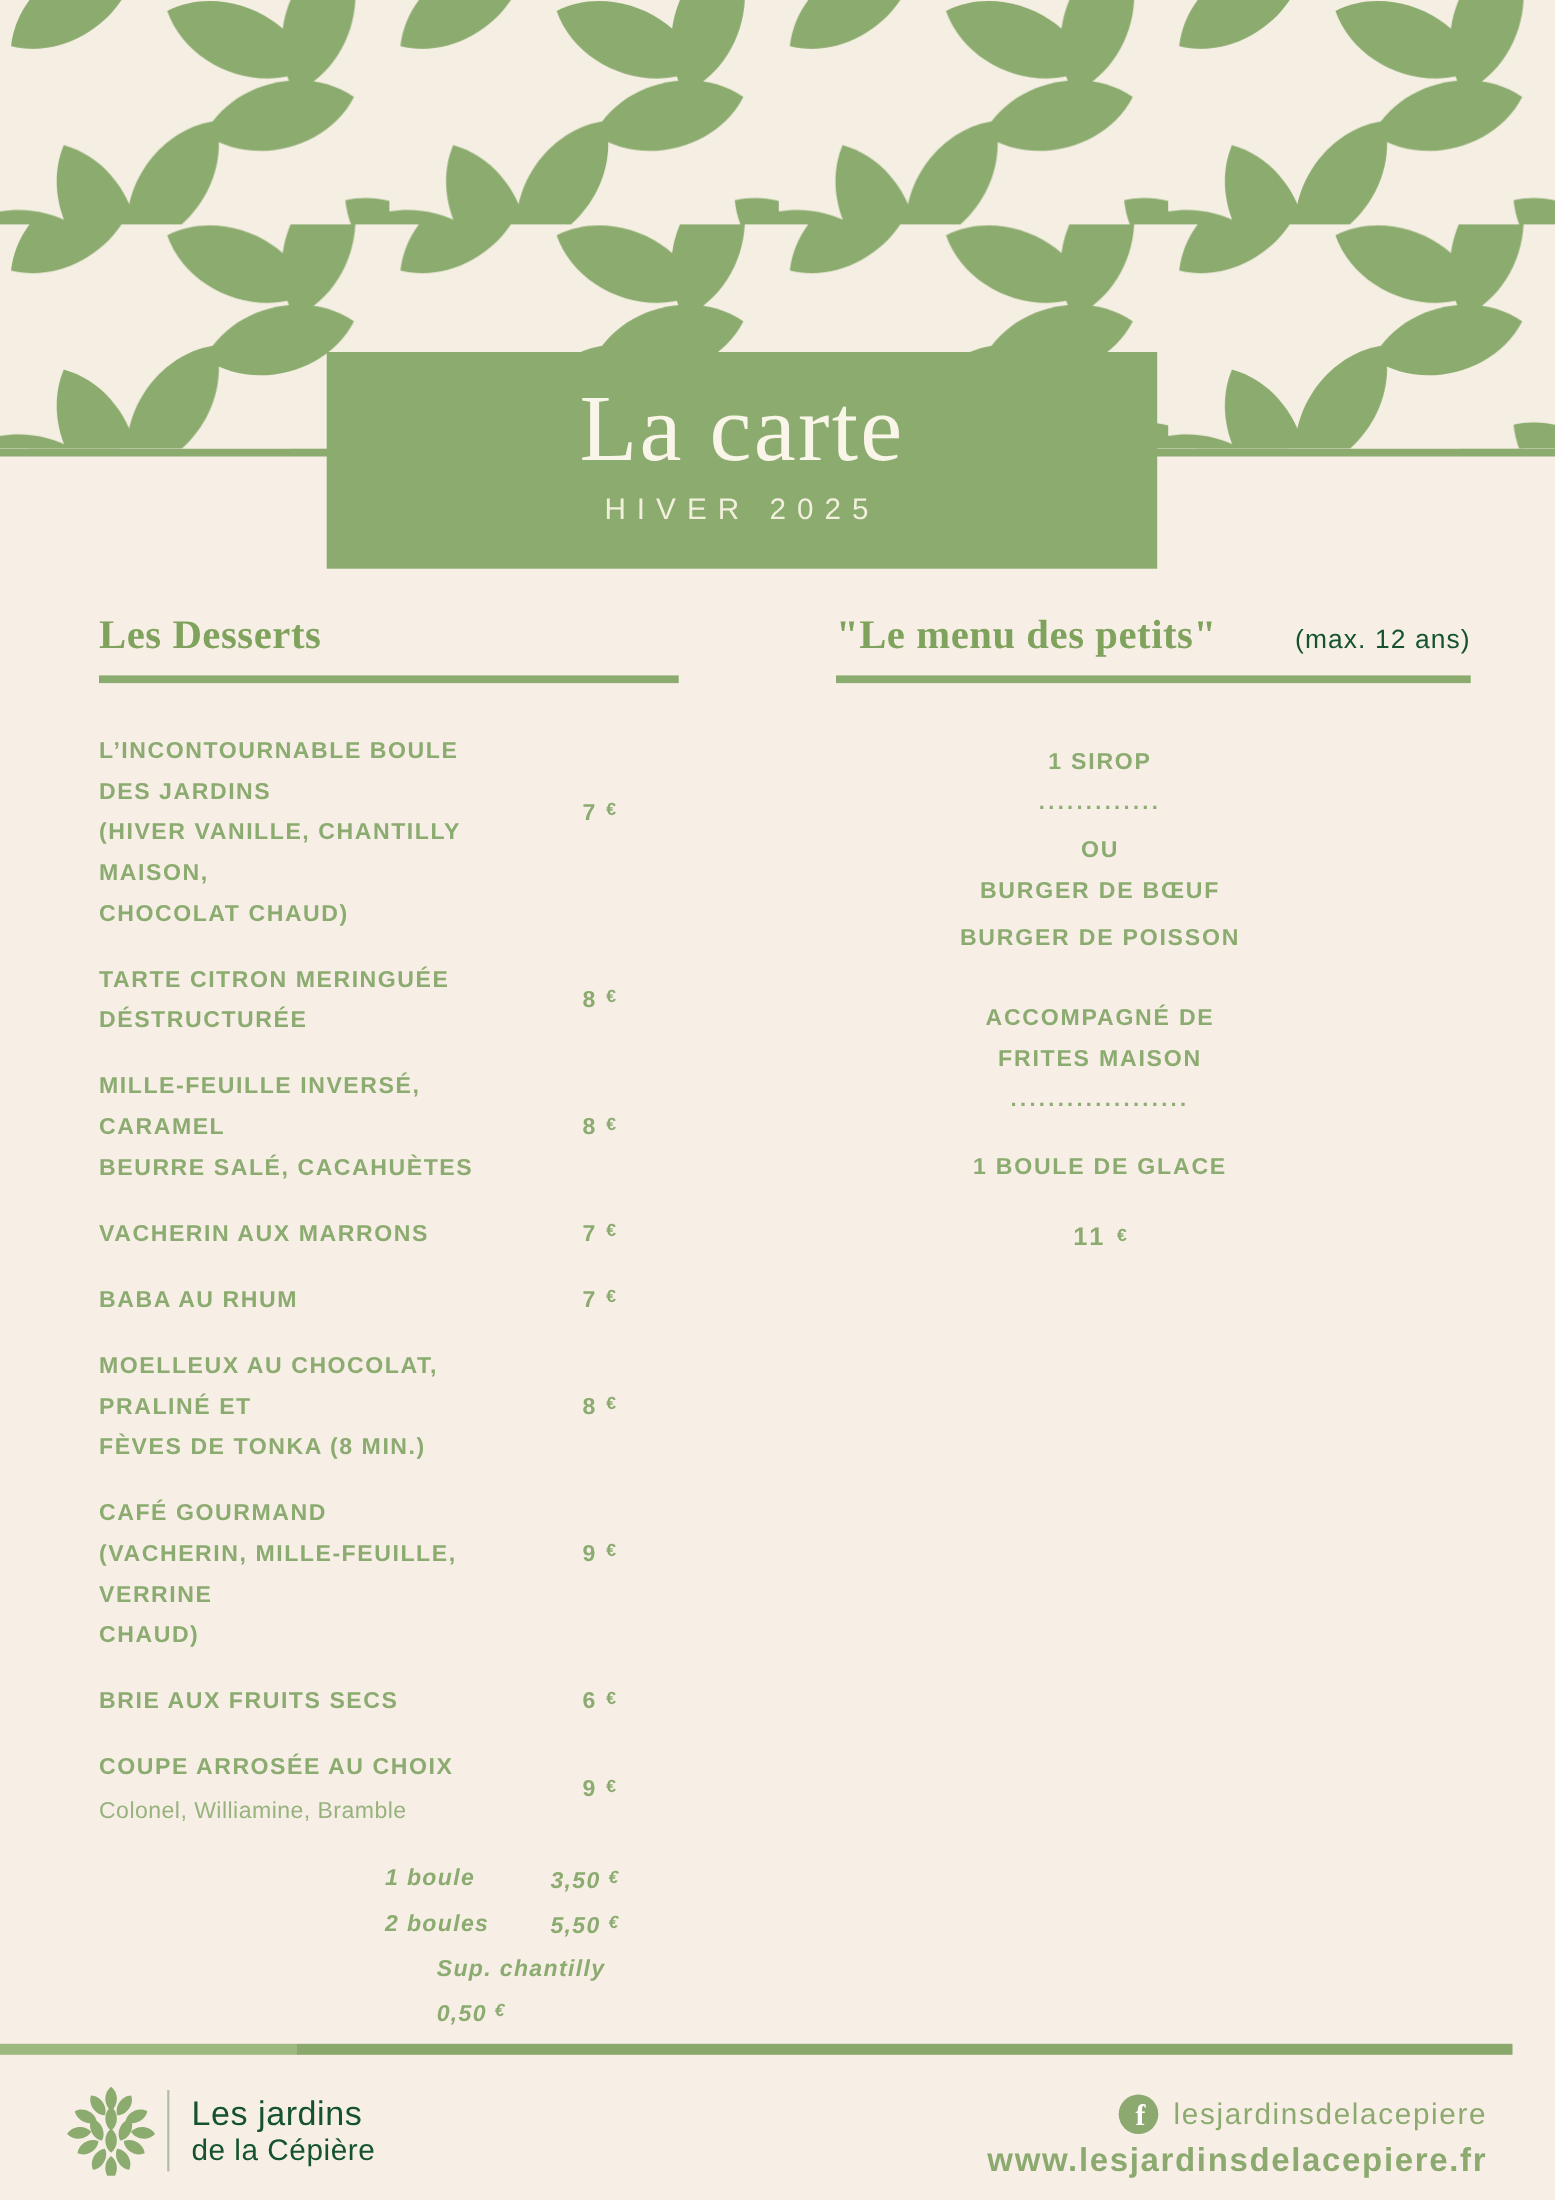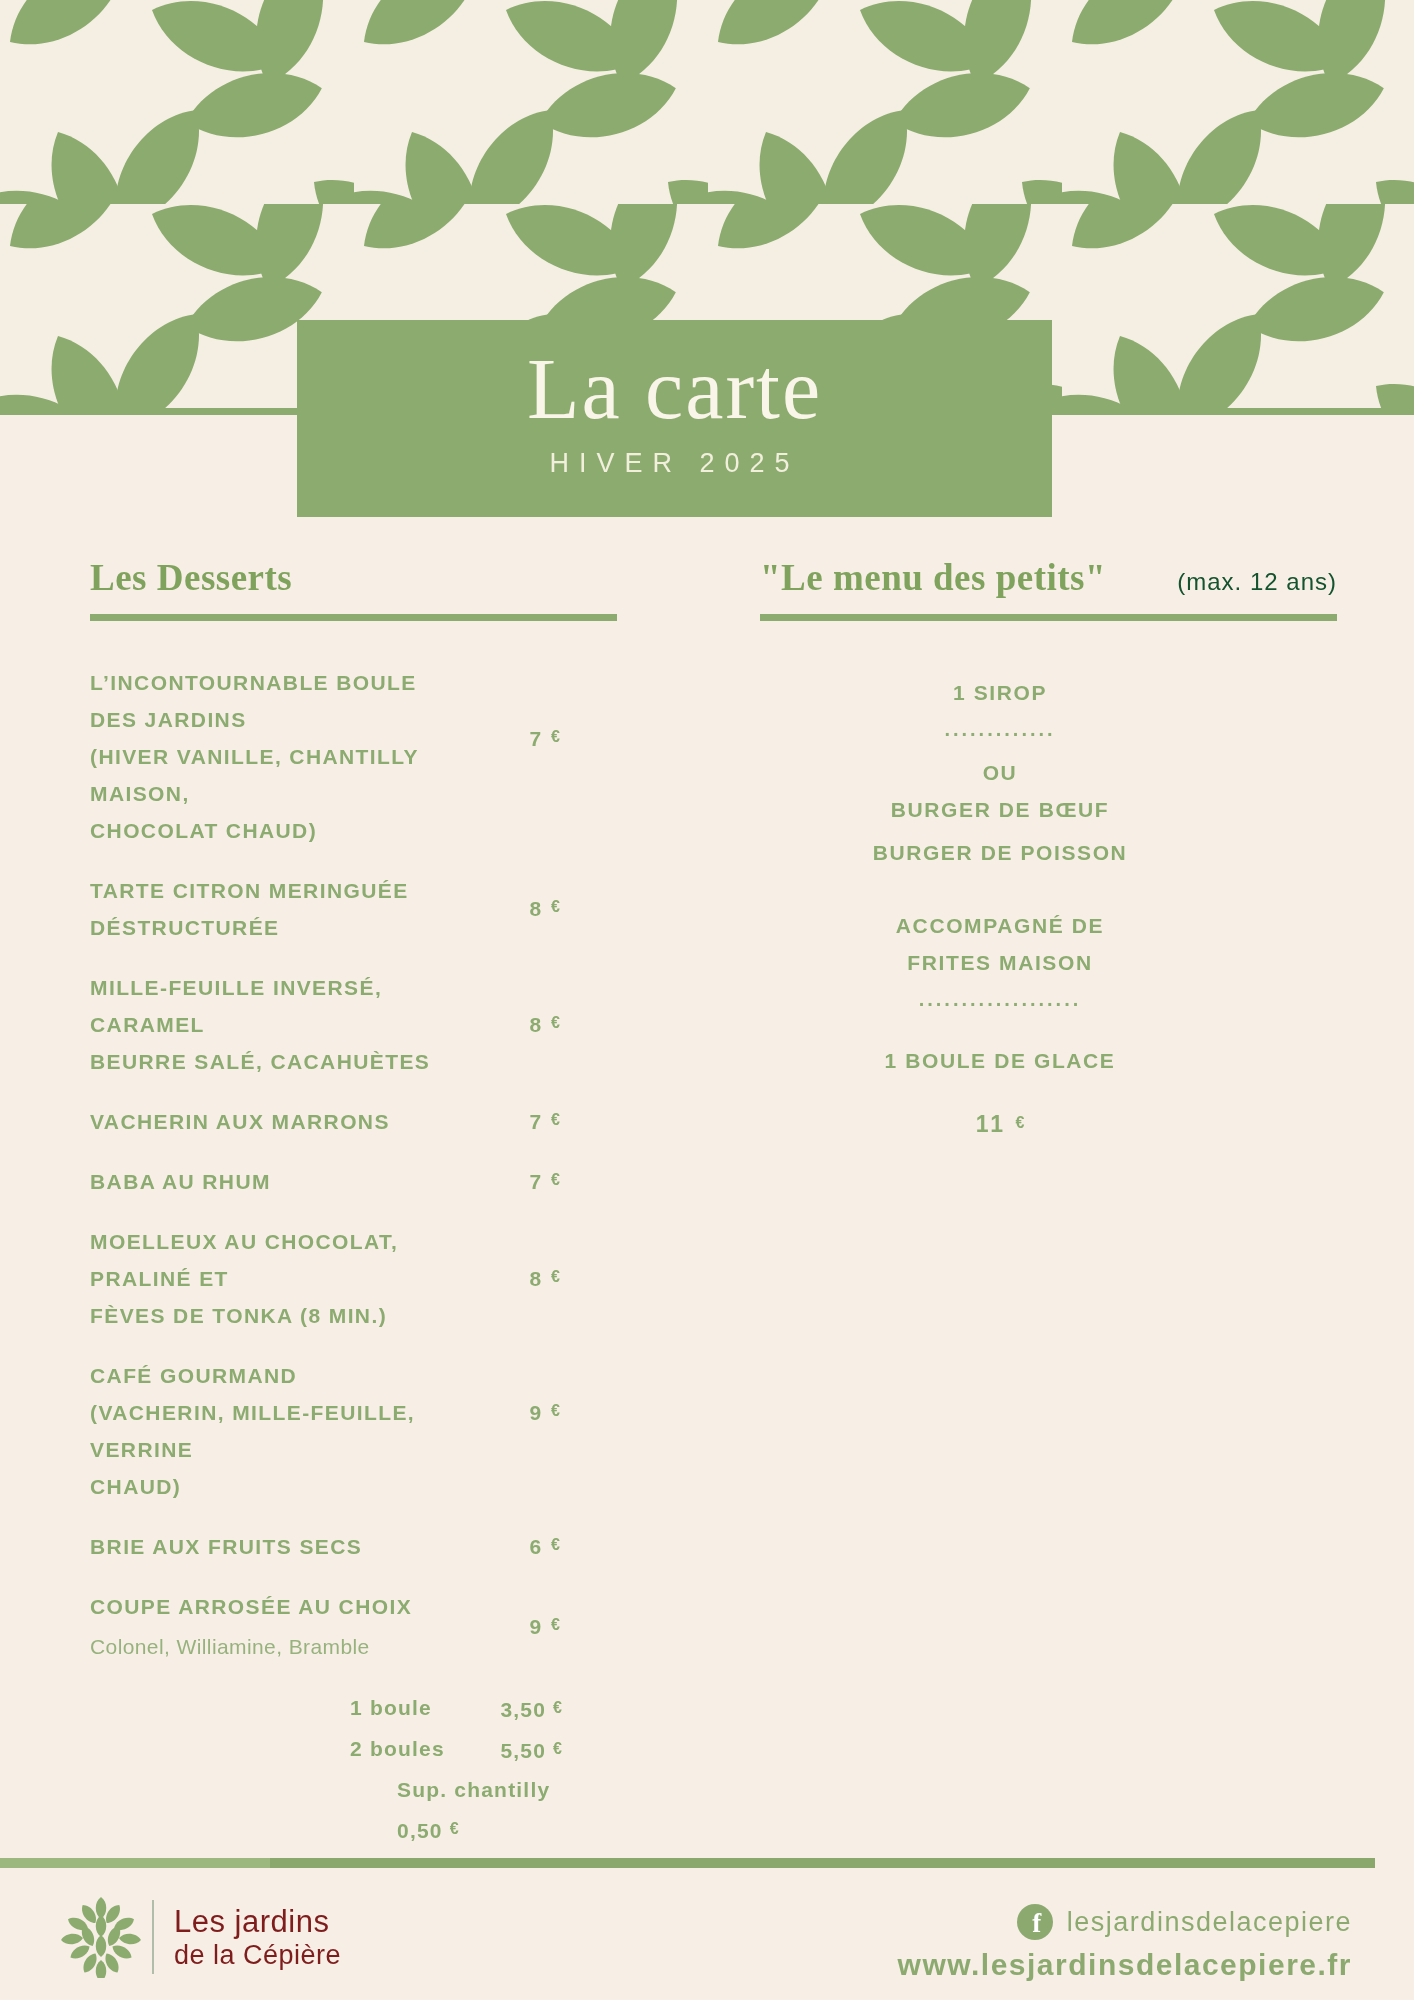--- a/index.html
+++ b/index.html
@@ -39,39 +39,39 @@
   .item{display:flex;align-items:center;margin-bottom:23px;}
   .item-name{flex:1;color:#8cab70;font-weight:700;font-size:21px;
     letter-spacing:1.4px;line-height:37px;}
   .item-sub{color:#98b27e;font-weight:400;font-size:21px;letter-spacing:0.4px;
     line-height:37px;margin-top:3px;}
   .price{width:110px;text-align:right;padding-right:57px;color:#8cab70;
     font-weight:700;font-size:21px;letter-spacing:2px;white-space:nowrap;}
   .price.lift{transform:translateY(-18px);}
   .eur{font-size:16px;vertical-align:4px;letter-spacing:0;}
   
-  .options{width:212px;margin-left:auto;margin-right:55px;margin-top:6px;}
+  .options{width:212px;margin-left:auto;margin-right:55px;margin-top:6px;font-style:italic;}
   .opt-row{display:flex;justify-content:space-between;line-height:39px;
     color:#8cab70;font-weight:700;font-size:21px;letter-spacing:1.2px;}
   .opt-row.single{justify-content:flex-end;margin-left:47px;}
   
   .kids{width:480px;margin-top:53px;text-align:center;color:#8cab70;}
   .kids-line{font-weight:700;font-size:21px;letter-spacing:1.6px;line-height:37px;}
   .kids-dots{font-weight:700;font-size:20px;letter-spacing:3px;line-height:37px;color:#8fac74;}
   .mt-xs{margin-top:6px;}
   .mt-lg{margin-top:36px;}
   .mt-md{margin-top:24px;}
   .kids-price{margin-top:32px;font-weight:700;font-size:23px;letter-spacing:3px;}
   
   .footer-bar{position:absolute;top:1858px;left:0;height:10px;z-index:1;}
   .footer-bar.light{width:270px;background:#9db87f;}
   .footer-bar.dark{left:270px;width:1105px;background:#8aa76c;}
   .logo{position:absolute;left:60px;top:1896px;}
   .logo-divider{position:absolute;left:152px;top:1900px;width:2px;height:74px;background:#b2bda9;}
-  .brand{position:absolute;left:174px;top:1904px;color:#7f1d1d;}
+  .brand{position:absolute;left:174px;top:1904px;color:#14532d;}
   .brand-line1{font-size:31px;line-height:36px;letter-spacing:0.5px;}
   .brand-line2{font-size:27px;line-height:30px;letter-spacing:0.5px;}
   .footer-right{position:absolute;right:62px;top:1904px;text-align:right;color:#8caa70;}
   .fb-row{display:flex;justify-content:flex-end;align-items:center;gap:14px;}
   .fb{display:inline-flex;width:36px;height:36px;border-radius:50%;background:#8caa70;
     align-items:center;justify-content:center;}
   .fb-f{color:#fff;font-weight:700;font-size:27px;font-family:"Liberation Serif",serif;
     transform:translate(2px,1px);}
   .fb-handle{font-size:27px;letter-spacing:1.5px;}
   .website{margin-top:8px;font-weight:700;font-size:30px;letter-spacing:1.5px;}

